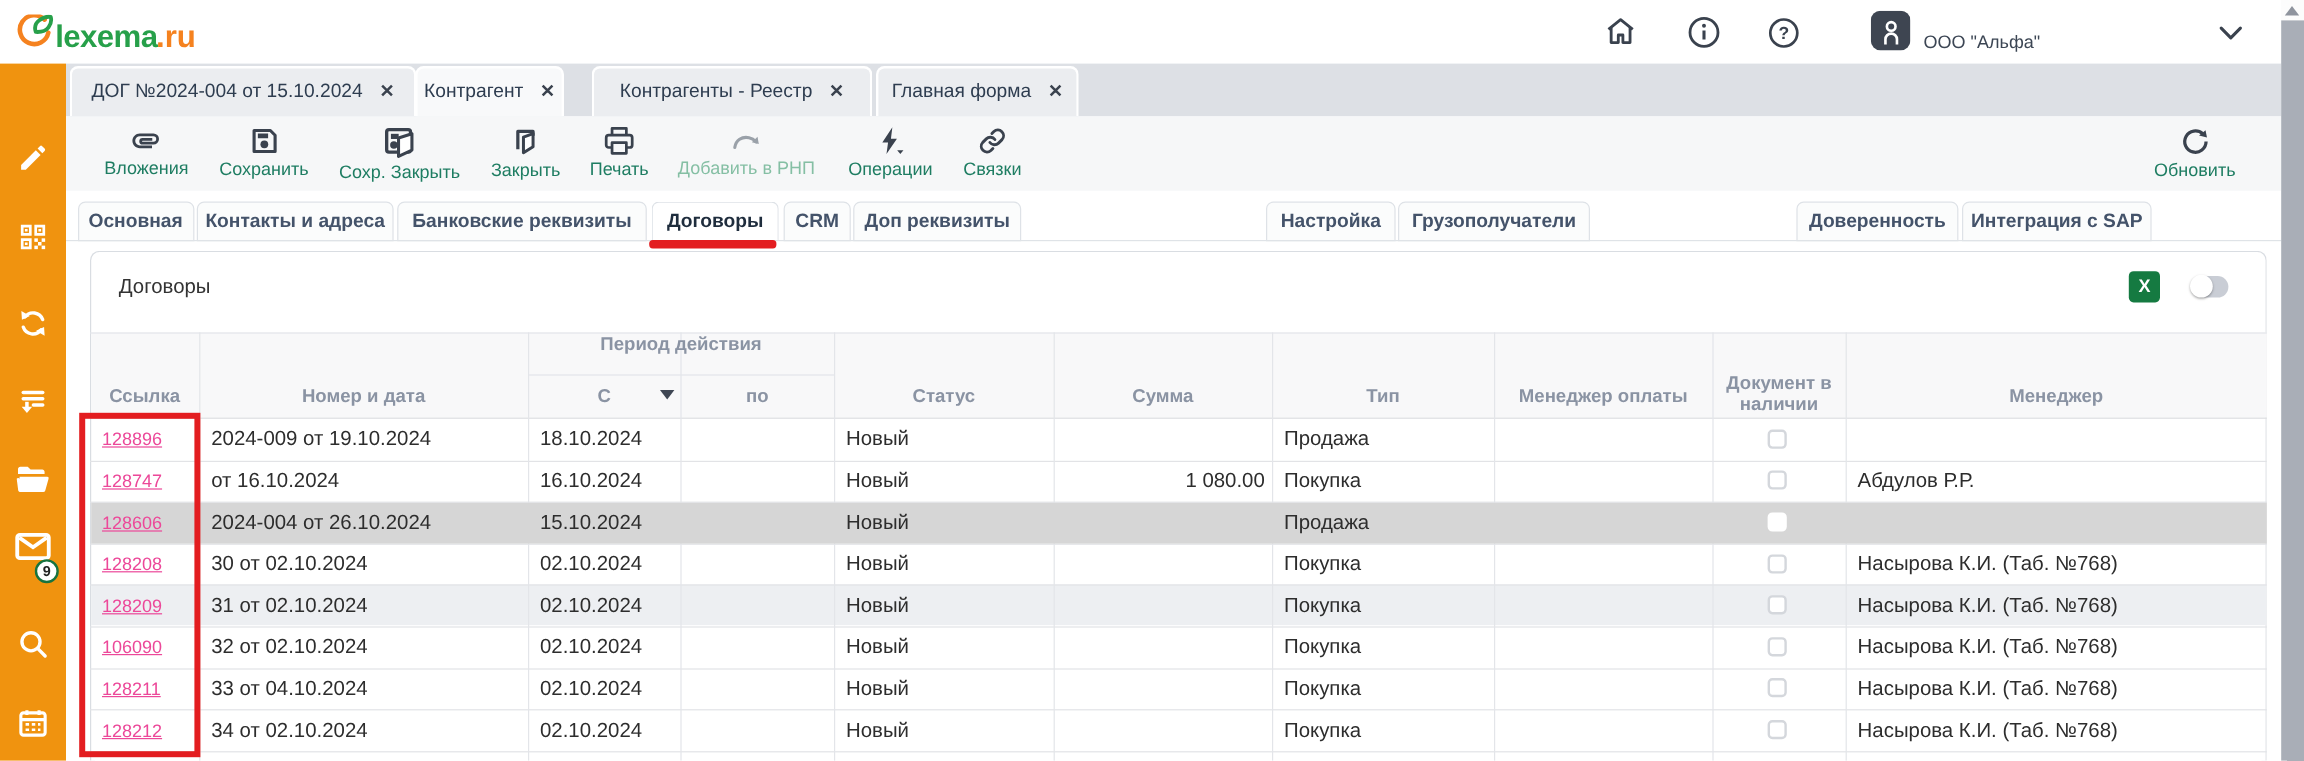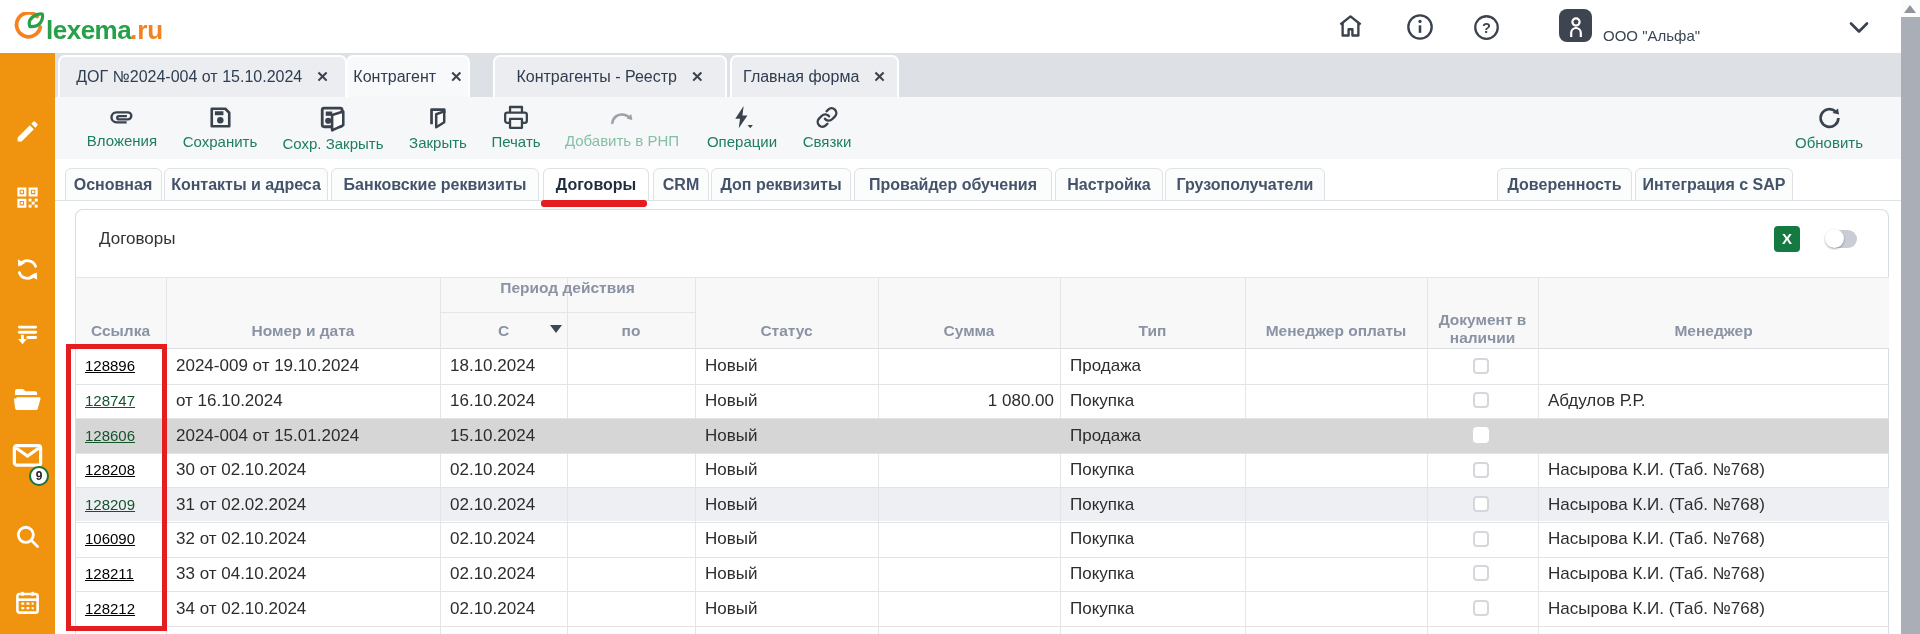--- a/index.html
+++ b/index.html
@@ -39,22 +39,22 @@
            color:#fff; font-weight:700; font-size:15px; text-align:center; line-height:26px; }
   #toggle { left:1826px; top:230px; width:31px; height:18px; background:#c9cdd5; border-radius:9px; }
   #knob { left:1825px; top:229px; width:19px; height:19px; background:#fff; border-radius:50%;
           box-shadow:0 1px 2px rgba(0,0,0,.35); }
   
   .vline { position:absolute; width:1px; background:#e3e5e9; }
   .hline { position:absolute; height:1px; background:#e3e5e9; }
   .hdrtxt { position:absolute; color:#8a93a3; font-size:15.5px; font-weight:700; text-align:center; }
   .cell { position:absolute; font-size:17px; color:#2d2d2d; white-space:nowrap; }
   a.lnk { font-size:15px; text-decoration:underline; }
-  a.blue { color:#000000;text-align:right; }
-  a.purp { color:#14532d; }
+  a.blue { color:#ec4899;text-align:right; }
+  a.purp { color:#ec4899; }
   .chk { position:absolute; width:16px; height:16px; border:2px solid #d4d7dc; border-radius:4px; background:#fff; }
   
   #redrect { left:66px; top:344px; width:101px; height:287px; border:5px solid #e31d20; }
   #redline { left:541px; top:200px; width:106px; height:7px; background:#e31d20; border-radius:3px; }
   
   #sbtrack { left:1901px; top:0; width:19px; height:634px; background:#fcfcfc; }
   #sbthumb { left:1901px; top:17px; width:19px; height:617px; background:#a9aeb7; }
   #sbarrow { left:1904px; top:5px; width:0; height:0; border-left:6px solid transparent;
              border-right:6px solid transparent; border-bottom:8px solid #8f949e; }
 </style>
@@ -230,21 +230,20 @@
     Обновить
   </div>
 </div>
 <div id="subtabs" class="abs">
 <div class="stab" style="left:9.5px;width:97px">Основная</div>
 <div class="stab" style="left:276px;width:208px">Банковские реквизиты</div>
 <div class="stab" style="left:109px;width:164px">Контакты и адреса</div>
 <div class="stab active" style="left:488px;width:106px">Договоры</div>
 <div class="stab" style="left:598px;width:56px">CRM</div>
 <div class="stab" style="left:656px;width:140px">Доп реквизиты</div>
-<div class="stab" style="left:799px;width:198px">Провайдер обучения</div>
 <div class="stab" style="left:1000px;width:108px">Настройка</div>
 <div class="stab" style="left:1110px;width:160px">Грузополучатели</div>
 <div class="stab" style="left:1442px;width:135px">Доверенность</div>
 <div class="stab" style="left:1580px;width:158px">Интеграция с SAP</div>
 </div>
 <div id="stline" class="abs"></div>
 <div id="panel" class="abs"></div>
 <div id="ptitle" class="abs">Договоры</div>
 <div id="xlbtn" class="abs">X</div>
 <div id="toggle" class="abs"></div>
@@ -296,34 +295,34 @@
 <div class="chk" style="left:1473px;top:357.8px"></div>
 <div class="cell" style="left:85px;top:390.9px"><a class="lnk purp">128747</a></div>
 <div class="cell" style="left:176px;top:390.9px">от 16.10.2024</div>
 <div class="cell" style="left:450px;top:390.9px">16.10.2024</div>
 <div class="cell" style="left:705px;top:390.9px">Новый</div>
 <div class="cell" style="left:878px;top:390.9px;width:176px;text-align:right">1 080.00</div>
 <div class="cell" style="left:1070px;top:390.9px">Покупка</div>
 <div class="cell" style="left:1548px;top:390.9px">Абдулов Р.Р.</div>
 <div class="chk" style="left:1473px;top:392.4px"></div>
 <div class="cell" style="left:85px;top:425.5px"><a class="lnk purp">128606</a></div>
-<div class="cell" style="left:176px;top:425.5px">2024-004 от 15.01.2024</div>
+<div class="cell" style="left:176px;top:425.5px">2024-004 от 26.10.2024</div>
 <div class="cell" style="left:450px;top:425.5px">15.10.2024</div>
 <div class="cell" style="left:705px;top:425.5px">Новый</div>
 <div class="cell" style="left:1070px;top:425.5px">Продажа</div>
 <div class="chk" style="left:1473px;top:427.0px;border-color:#fff"></div>
 <div class="cell" style="left:85px;top:460.1px"><a class="lnk blue">128208</a></div>
 <div class="cell" style="left:176px;top:460.1px">30 от 02.10.2024</div>
 <div class="cell" style="left:450px;top:460.1px">02.10.2024</div>
 <div class="cell" style="left:705px;top:460.1px">Новый</div>
 <div class="cell" style="left:1070px;top:460.1px">Покупка</div>
 <div class="cell" style="left:1548px;top:460.1px">Насырова К.И. (Таб. №768)</div>
 <div class="chk" style="left:1473px;top:461.6px"></div>
 <div class="cell" style="left:85px;top:494.7px"><a class="lnk purp">128209</a></div>
-<div class="cell" style="left:176px;top:494.7px">31 от 02.02.2024</div>
+<div class="cell" style="left:176px;top:494.7px">31 от 02.10.2024</div>
 <div class="cell" style="left:450px;top:494.7px">02.10.2024</div>
 <div class="cell" style="left:705px;top:494.7px">Новый</div>
 <div class="cell" style="left:1070px;top:494.7px">Покупка</div>
 <div class="cell" style="left:1548px;top:494.7px">Насырова К.И. (Таб. №768)</div>
 <div class="chk" style="left:1473px;top:496.2px"></div>
 <div class="cell" style="left:85px;top:529.3px"><a class="lnk blue">106090</a></div>
 <div class="cell" style="left:176px;top:529.3px">32 от 02.10.2024</div>
 <div class="cell" style="left:450px;top:529.3px">02.10.2024</div>
 <div class="cell" style="left:705px;top:529.3px">Новый</div>
 <div class="cell" style="left:1070px;top:529.3px">Покупка</div>

